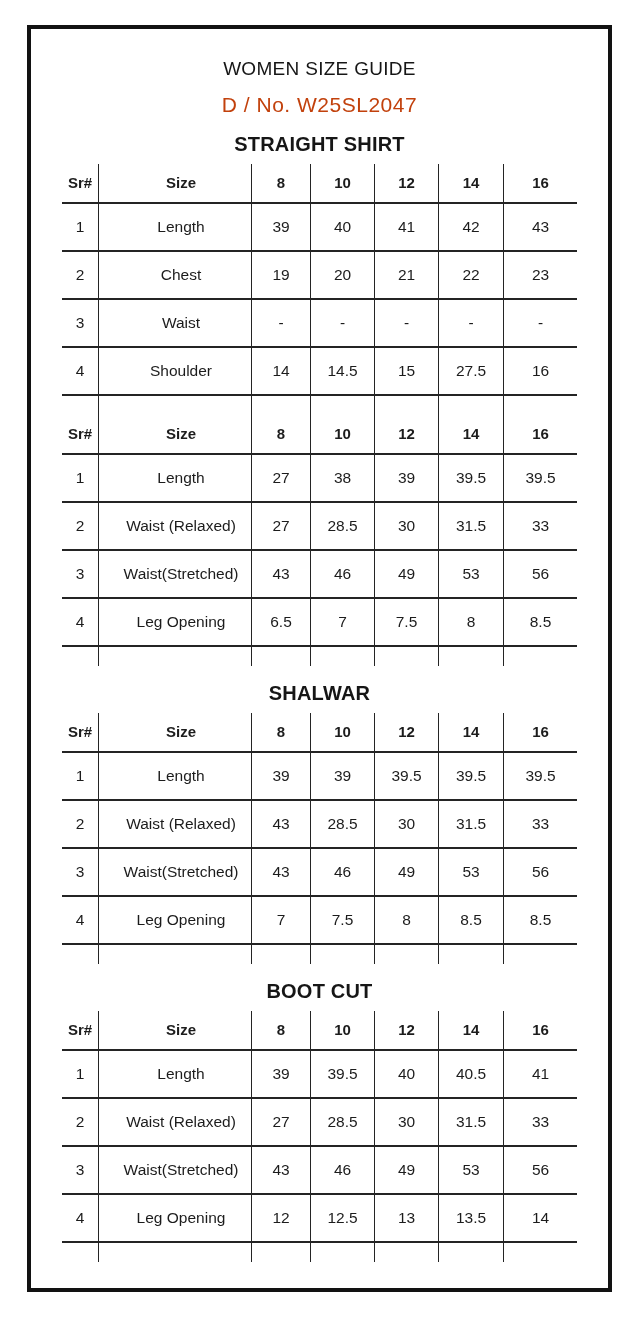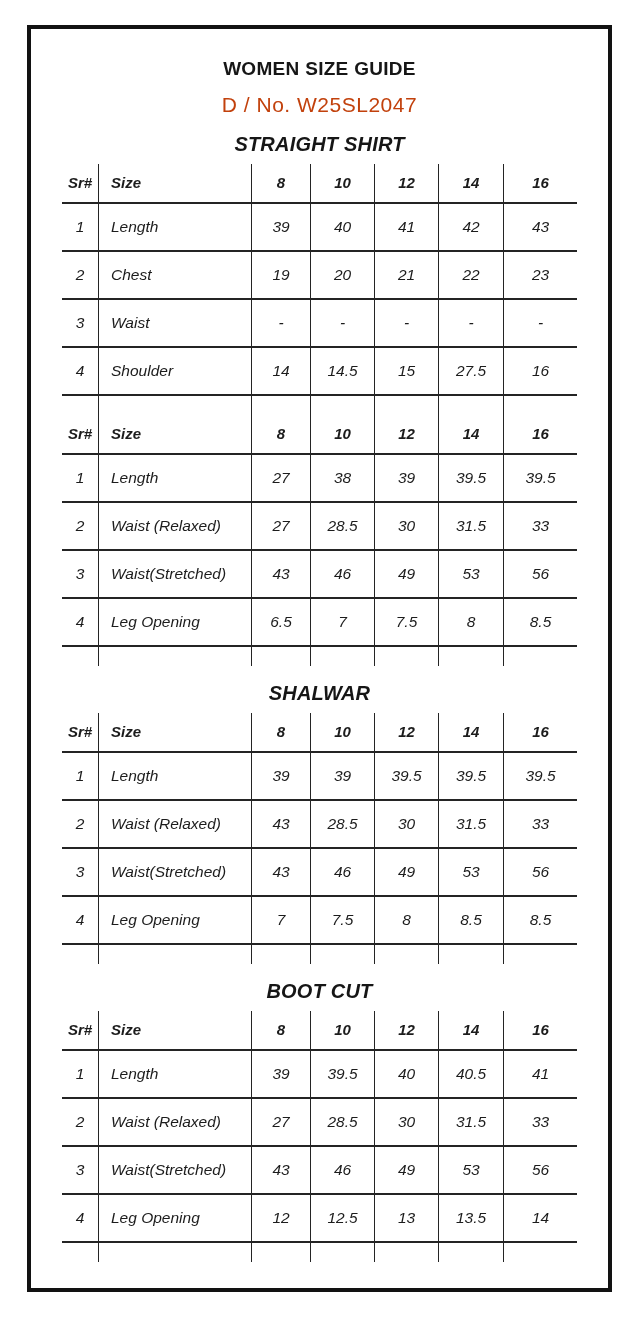--- a/index.html
+++ b/index.html
@@ -18,37 +18,36 @@
     box-sizing: border-box;
     border: 4px solid #121212;
     background: #ffffff;
     display: flex;
     flex-direction: column;
     align-items: center;
   }
   .page-title {
     margin: 30px 0 0 0;
     font-size: 19px;
-    font-weight: 700;
+    font-weight: 400;
     letter-spacing: 0.3px;
     line-height: 1.1;
     color: #161616;
   }
   .design-no {
     margin-top: 13px;
     font-size: 21px;
     font-weight: 400;
     letter-spacing: 0.5px;
     color: #c2410c;
   }
   .size-table-section {
     display: flex;
     flex-direction: column;
     align-items: center;
-    font-style: italic;
   }
   .section-title {
     margin: 15px 0 8px 0;
     font-size: 20px;
     font-weight: 700;
     letter-spacing: 0.2px;
     line-height: 1.2;
     color: #161616;
   }
   table.size-table {
@@ -64,21 +63,21 @@
     vertical-align: middle;
     font-size: 15.5px;
     color: #1c1c1c;
     overflow: hidden;
     white-space: nowrap;
   }
   .size-table th { font-weight: 700; font-size: 15px; height: 38px; }
   .size-table td { height: 46px; font-weight: 400; }
   .size-table th:last-child, .size-table td:last-child { border-right: none; }
   .size-table .c0 { width: 36px; margin-left: 20px; }
-  .size-table .c1 { width: 140px; text-align: left; padding-left: 12px; }
+  .size-table .c1 { width: 140px; text-align: center; padding-left: 12px; }
   .size-table .c2 { width: 58px; }
   .size-table .c3 { width: 63px; }
   .size-table .c4 { width: 63px; }
   .size-table .c5 { width: 64px; }
   .size-table .c6 { width: 73px; }
   .size-table tr.stub td {
     height: 19px;
     border-bottom: none;
   }
 </style>

